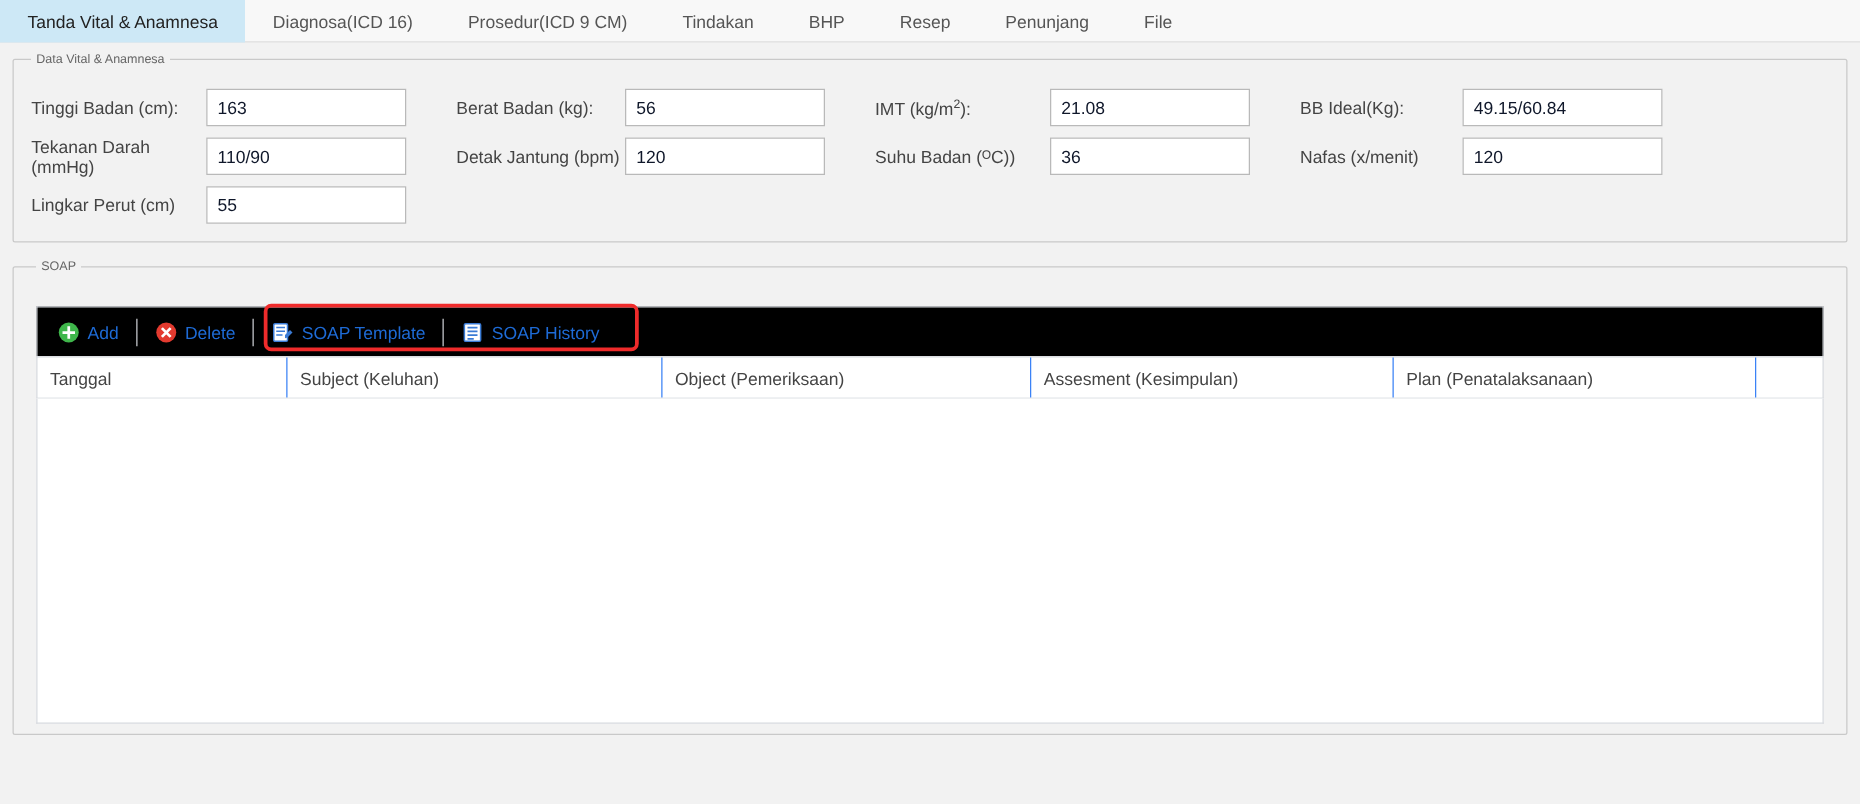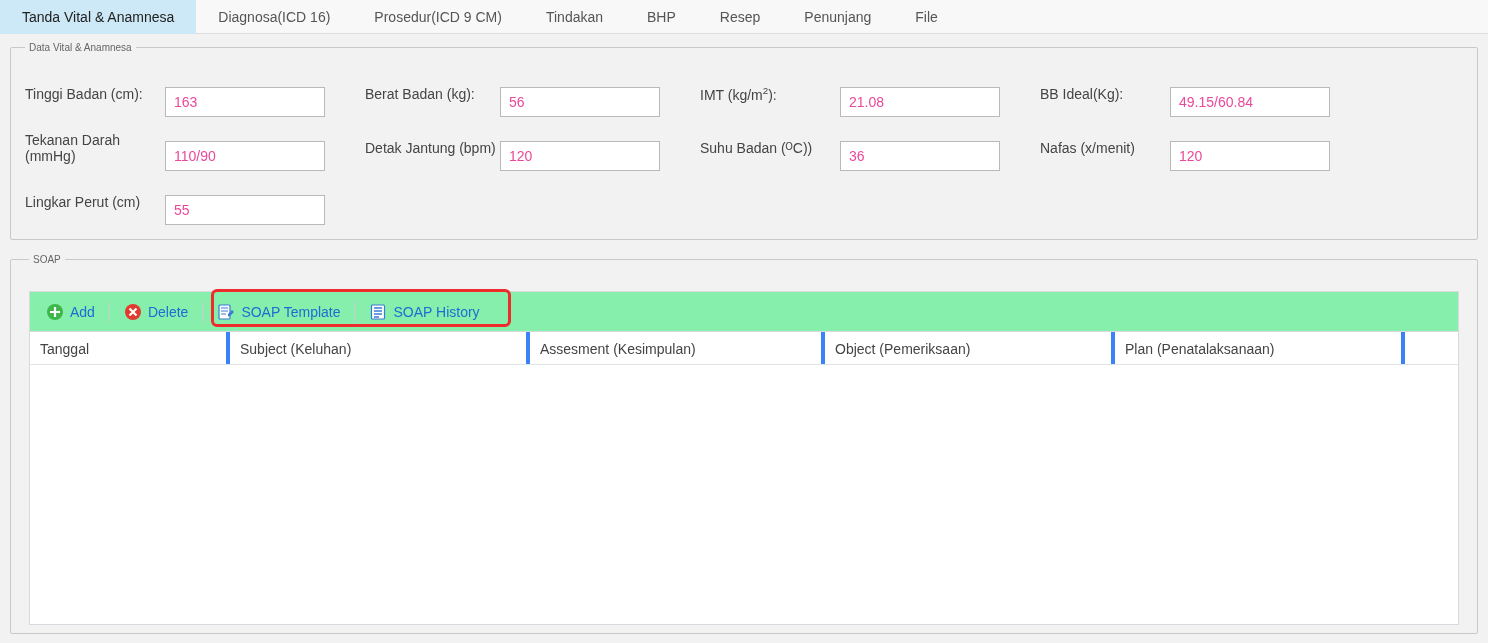--- a/index.html
+++ b/index.html
@@ -54,33 +54,32 @@
   }
   .gap { width: 40px; }
   .lbl { color: #444; }
   input.txt {
     width: 160px;
     height: 30px;
     border: 1px solid #b9b9b9;
     padding: 0 8px;
     font-size: 14px;
     background: #fff;
-    color: #ec4899;
-    margin-top: 16px;
+    color: #0f172a;
   }
   sup { font-size: 0.7em; }
   fieldset.soap {
     padding: 26px 18px 4px 18px;
     min-height: 380px;
   }
   .toolbar {
     display: flex;
     align-items: center;
     height: 40px;
-    background: #86efac;
+    background: #000000;
     border: 1px solid #d6d9de;
     border-bottom: none;
     padding: 0 6px;
     gap: 0;
   }
   .tbtn {
     display: inline-flex;
     align-items: center;
     height: 30px;
     padding: 0 10px;
@@ -113,21 +112,21 @@
     grid-template-columns: 200px 300px 295px 290px 290px 30px;
     background: #fff;
     border: 1px solid #d6d9de;
     border-bottom: 1px solid #e0e3e8;
     height: 34px;
   }
   .gh {
     padding: 0 10px;
     line-height: 34px;
     color: #444;
-    border-right: 4px solid #3b82f6;
+    border-right: 1px solid #3b82f6;
     overflow: hidden;
     white-space: nowrap;
   }
   .gh:last-child { border-right: none; }
   .grid-body {
     height: 260px;
     background: #fff;
     border: 1px solid #d6d9de;
     border-top: none;
   }
@@ -235,22 +234,22 @@
           </span>
           <span>SOAP History</span>
         </div>
       </div>
 
       <div class="highlight-box" style="left:182px; top:-2px; width:300px; height:38px;"></div>
 
       <div class="grid-head">
         <div class="gh">Tanggal</div>
         <div class="gh">Subject (Keluhan)</div>
+        <div class="gh">Object (Pemeriksaan)</div>
         <div class="gh">Assesment (Kesimpulan)</div>
-        <div class="gh">Object (Pemeriksaan)</div>
         <div class="gh">Plan (Penatalaksanaan)</div>
         <div class="gh"></div>
       </div>
       <div class="grid-body"></div>
     </div>
   </fieldset>
 
 </div>
 
 </body></html>

